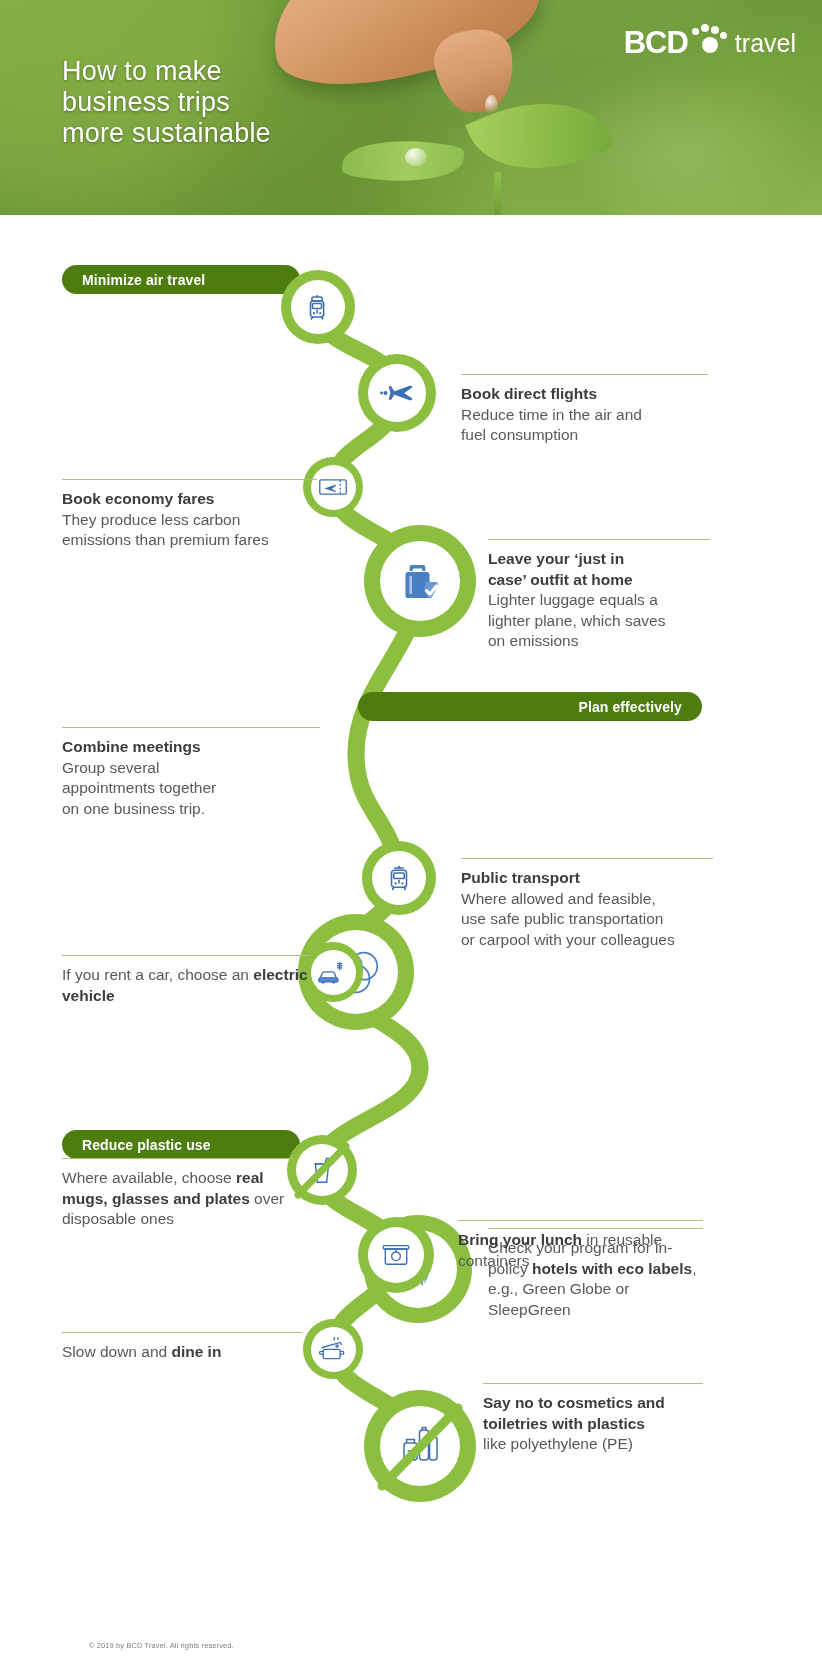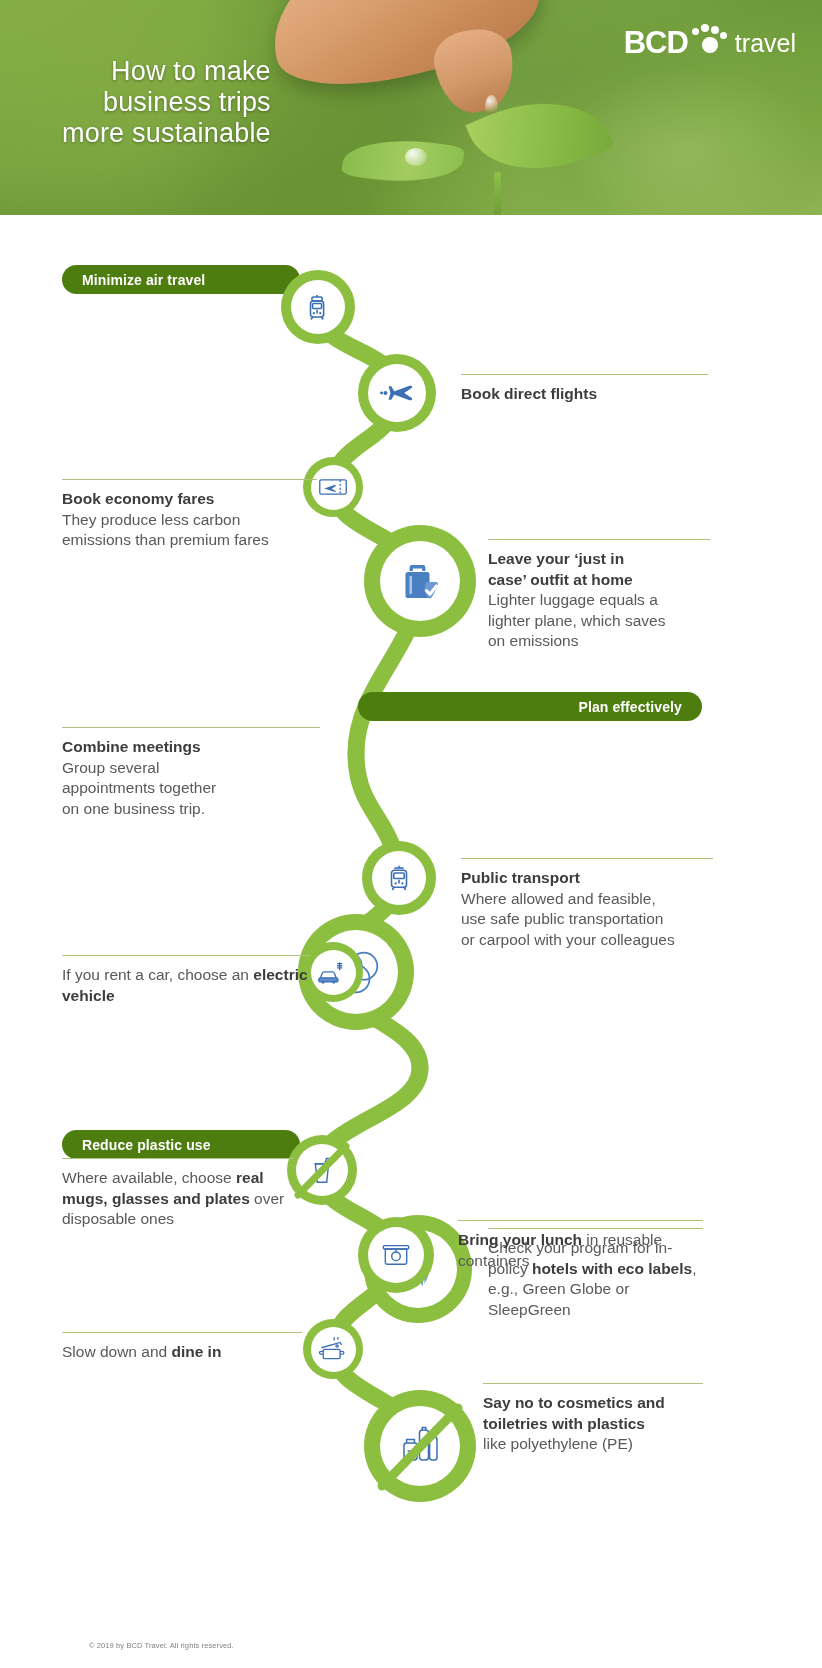--- a/index.html
+++ b/index.html
@@ -78,21 +78,20 @@
 
   .hero-title {
     position:absolute; left:62px; top:56px;
     color:#ffffff;
     font-size:27px;
     line-height:31px;
     font-weight:400;
     letter-spacing:.2px;
     text-shadow: 0 1px 3px rgba(0,0,0,.35);
     white-space: pre-line;
-    text-align: right;
   }
 
   .logo { position:absolute; right:26px; top:18px; display:flex; align-items:flex-end; height:40px; }
   .logo-bcd {
     color:#fff; font-size:31px; font-weight:bold; letter-spacing:-1px;
     font-family:"Liberation Sans", sans-serif; line-height:31px;
   }
   .logo-paw { position:relative; width:40px; height:34px; margin-left:1px; }
   .logo-paw i { position:absolute; background:#fff; border-radius:50%; display:block; }
   .p1 { width:7px;  height:7px;  left:3px;  top:4px;  }
@@ -387,20 +386,22 @@
       <svg style="position:absolute; left:0; top:0;" width="112" height="112" viewBox="0 0 112 112">
         <path d="M18 96 L94 18" stroke="#8cbf3f" stroke-width="9" stroke-linecap="round" fill="none"></path>
       </svg>
     </div>
 
 
     <div class="tip" style="left:461px; top:159px; width:247px;">
       <div class="rule"></div>
       <div class="txt">
         <b>Book direct flights</b><br>
+        <span style="white-space:pre-line">Reduce time in the air and
+fuel consumption</span>
       </div>
     </div>
 
     <div class="tip" style="left:62px; top:264px; width:255px;">
       <div class="rule"></div>
       <div class="txt">
         <b>Book economy fares</b><br>
         <span style="white-space:pre-line">They produce less carbon
 emissions than premium fares</span>
       </div>

